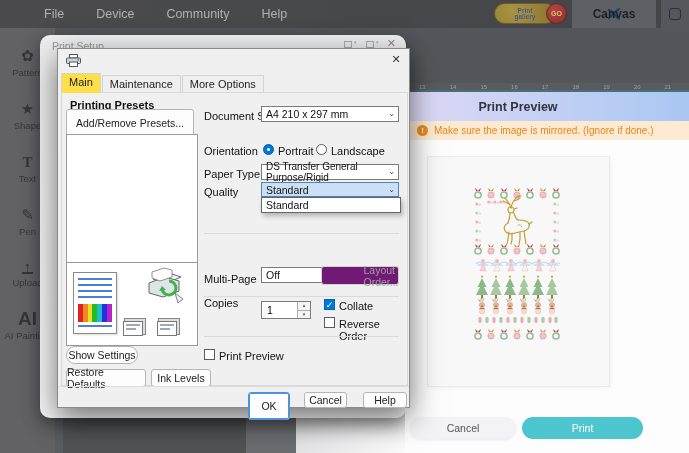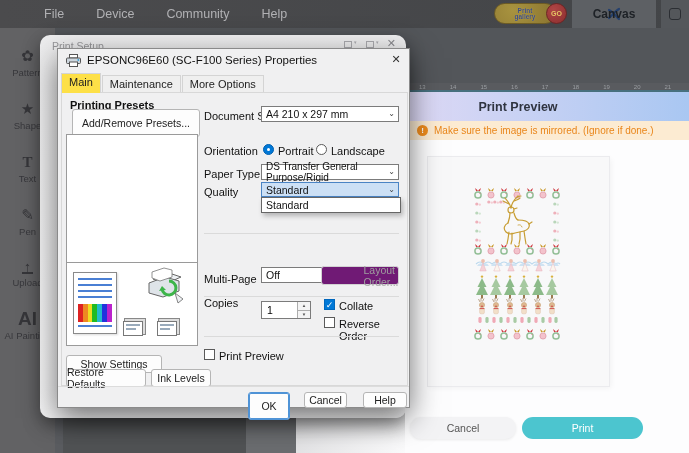--- a/index.html
+++ b/index.html
@@ -365,33 +365,32 @@
   </div>
 
   <div class="abs dlg">
     <div class="dlg-title">
       <svg style="margin-left:8px;" width="15" height="13" viewBox="0 0 15 13">
         <rect x="3.5" y="0.5" width="8" height="3.5" fill="#fff" stroke="#555"></rect>
         <rect x="0.5" y="4" width="14" height="5.5" rx="1" fill="#cdd6de" stroke="#555"></rect>
         <rect x="3.5" y="8" width="8" height="4.5" fill="#fff" stroke="#555"></rect>
         <circle cx="12.3" cy="6" r="0.9" fill="#3aa3d6"></circle>
       </svg>
-      <span class="txt">EPSONC96E60 (SC-F100 Series) Properties</span>
     </div>
     <div class="dlg-close">✕</div>
 
     <div class="tabs">
       <div class="tab active">Main</div>
       <div class="tab">Maintenance</div>
       <div class="tab">More Options</div>
     </div>
     <div class="pane"></div>
 
     <div class="lbl b" style="left:12px;top:50px;">Printing Presets</div>
-    <div class="btn" style="left:14px;top:60px;width:128px;height:28px;">Add/Remove Presets...</div>
+    <div class="btn" style="left:8px;top:60px;width:128px;height:28px;">Add/Remove Presets...</div>
     <div class="listbox" style="left:8px;top:85px;width:132px;height:129px;"></div>
     <div class="listbox" style="left:8px;top:213px;width:132px;height:84px;">
       <div class="doc-thumb">
         <div class="doc-lines"></div>
           <div class="doc-rainbow"></div>
           <div class="doc-foot"></div>
       </div>
       <svg style="position:absolute;left:72px;top:4px;" width="50" height="42" viewBox="0 0 50 42">
         <path d="M14,12 L30,6 L42,10 L26,17 Z" fill="#eef1f4" stroke="#666" stroke-width="1"></path>
         <path d="M10,16 L26,10 L40,14 L40,24 L24,30 L10,26 Z" fill="#dfe4e9" stroke="#666" stroke-width="1"></path>
@@ -402,21 +401,21 @@
       </svg>
       <div class="stackpage" style="left:56px;top:58px;">
           <i></i>
           <i style="width:10px;"></i>
         </div>
       <div class="stackpage" style="left:90px;top:58px;">
           <i></i>
           <i style="width:10px;"></i>
         </div>
     </div>
-    <div class="btn" style="left:8px;top:306px;width:96px;height:18px;">Show Settings</div>
+    <div class="btn" style="left:8px;top:297px;width:72px;height:18px;border-radius:9px;">Show Settings</div>
     <div class="btn" style="left:8px;top:320px;width:80px;height:18px;">Restore Defaults</div>
     <div class="btn" style="left:93px;top:320px;width:60px;height:18px;">Ink Levels</div>
 
     <div class="lbl" style="left:146px;top:61px;">Document Size</div>
     <div class="combo" style="left:203px;top:57px;width:138px;">
       <span>A4 210 x 297 mm</span>
         <span class="chev">⌄</span>
     </div>
 
     <div class="lbl" style="left:146px;top:96px;">Orientation</div>

